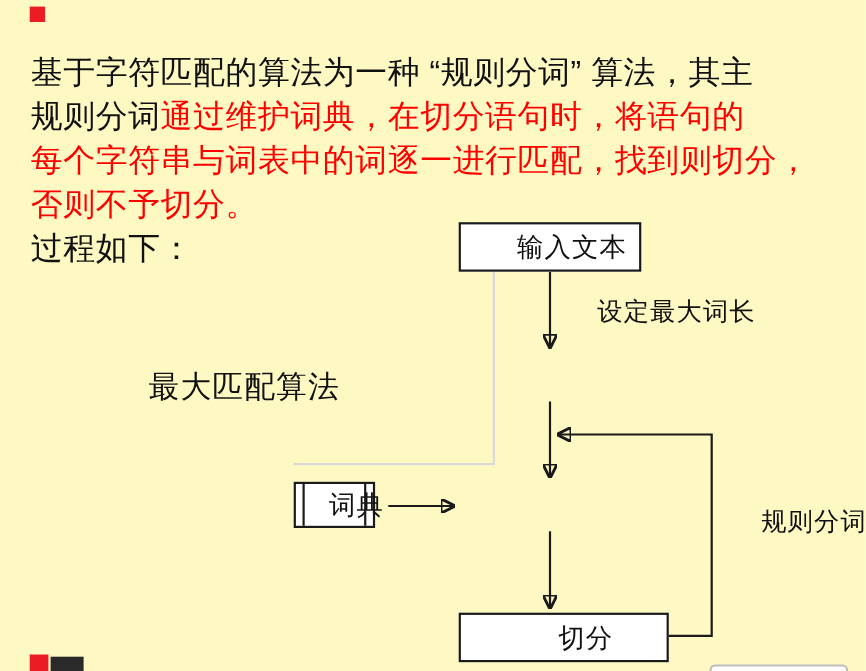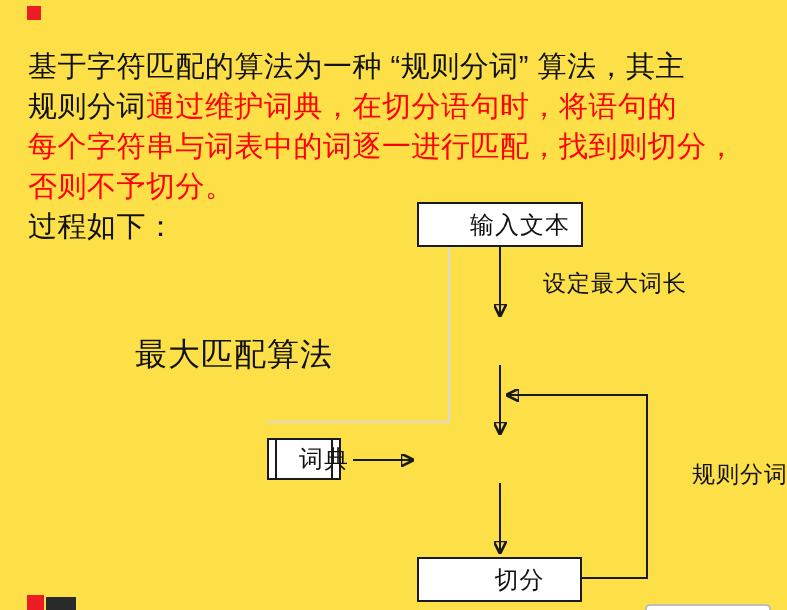--- a/index.html
+++ b/index.html
@@ -1,56 +1,56 @@
 <!DOCTYPE html>
 <html><head>
 <meta charset="utf-8">
 <style>
   html,body{margin:0;padding:0;background:#ffffff;}
   .page{
     position:relative;
     width:787px;height:610px;
-    background:#fde047;
+    background:#fef9c3;
     overflow:hidden;
     font-family:"Liberation Sans","DejaVu Sans",sans-serif;
     color:#111111;
   }
   
   .intro{
     position:absolute;left:28px;top:46px;width:748px;
     font-size:29px;line-height:40px;letter-spacing:0.5px;
     white-space:nowrap;
   }
   .blackText{color:#111111;}
   .redText{color:#ff0000;}
   
   .heading{
     position:absolute;left:135px;top:333px;
-    font-size:32px;letter-spacing:1px;color:#111111;
+    font-size:28px;letter-spacing:1px;color:#111111;
     white-space:nowrap;
   }
   
   .node{
     position:absolute;box-sizing:border-box;
     border:2px solid #1a1a1a;background:#ffffff;
     display:flex;align-items:center;justify-content:center;
     font-size:24px;letter-spacing:1px;color:#111111;
     white-space:nowrap;
     padding-left:40px;
   }
   .node-input{left:417px;top:202px;width:166px;height:45px;}
   .node-substring{left:383px;top:320px;width:234px;height:45px;}
   .node-dict{left:267px;top:438px;width:74px;height:42px;}
   .node-dict::before,.node-dict::after{
     content:"";position:absolute;top:0;bottom:0;width:2px;background:#1a1a1a;
   }
   .node-dict::before{left:6px;}
   .node-dict::after{right:6px;}
   .node-match{left:417px;top:438px;width:166px;height:45px;}
-  .node-segment{left:417px;top:557px;width:165px;height:45px;}
+  .node-segment{left:417px;top:557px;width:191px;height:45px;}
   
   .edge-label{
     position:absolute;font-size:23px;letter-spacing:1px;
     color:#111111;white-space:nowrap;margin-left:31px;
   }
   .label-maxlen{left:512px;top:268px;}
   .label-supplement{left:661px;top:459px;}
   
   .connectors{position:absolute;left:0;top:0;pointer-events:none;}
   .connectors path{fill:none;stroke:#1a1a1a;stroke-width:2;}

